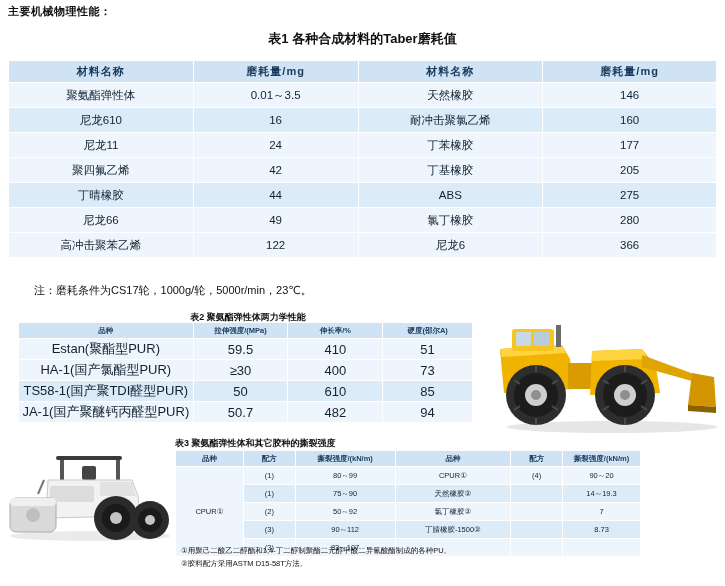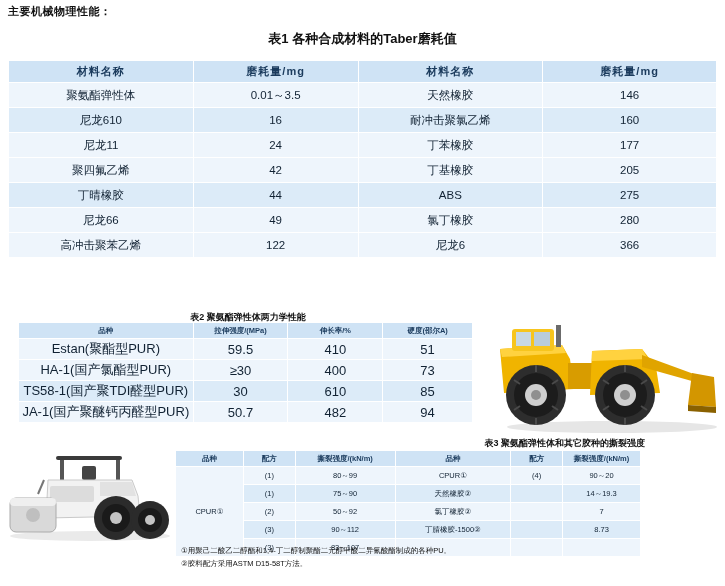--- a/index.html
+++ b/index.html
@@ -76,21 +76,21 @@
   }
   .t2 tr.odd td{background:#eef5fc;}
   .t2 tr.even td{background:#dcebf8;}
   .t2 col.a{width:175px;}
   .t2 col.b{width:95px;}
   .t2 col.c{width:95px;}
   .t2 col.d{width:90px;}
 
   
   .t3-title{
-    position:absolute;left:175px;top:437px;width:470px;text-align:right;
+    position:absolute;left:175px;top:437px;width:470px;text-align:left;
     font-size:9px;font-weight:bold;color:#111;
   }
   .t3{
     position:absolute;left:175px;top:450px;width:466px;
     border-collapse:collapse;font-size:7.5px;
   }
   .t3 th{
     background:#cfe3f5;border:1px solid #ffffff;height:13px;
     color:#1a3a5c;font-weight:bold;font-size:7.5px;
   }
@@ -183,20 +183,21 @@
         <td>280</td>
       </tr>
       <tr class="odd">
         <td>高冲击聚苯乙烯</td>
         <td>122</td>
         <td>尼龙6</td>
         <td>366</td>
       </tr>
     </tbody>
   </table>
+  <div class="t1-note">注：磨耗条件为CS17轮，1000g/轮，5000r/min，23℃。</div>
 
   <div class="t2-title">表2  聚氨酯弹性体两力学性能</div>
   <table class="t2">
     <colgroup>
         <col class="a">
         <col class="b">
         <col class="c">
         <col class="d">
       </colgroup>
     <thead>
@@ -215,21 +216,21 @@
         <td>51</td>
       </tr>
       <tr class="odd">
         <td>HA-1(国产氯酯型PUR)</td>
         <td>≥30</td>
         <td>400</td>
         <td>73</td>
       </tr>
       <tr class="even">
         <td>TS58-1(国产聚TDI醛型PUR)</td>
-        <td>30</td>
+        <td>50</td>
         <td>610</td>
         <td>85</td>
       </tr>
       <tr class="odd">
         <td>JA-1(国产聚醚钙丙醛型PUR)</td>
         <td>50.7</td>
         <td>482</td>
         <td>94</td>
       </tr>
     </tbody>

